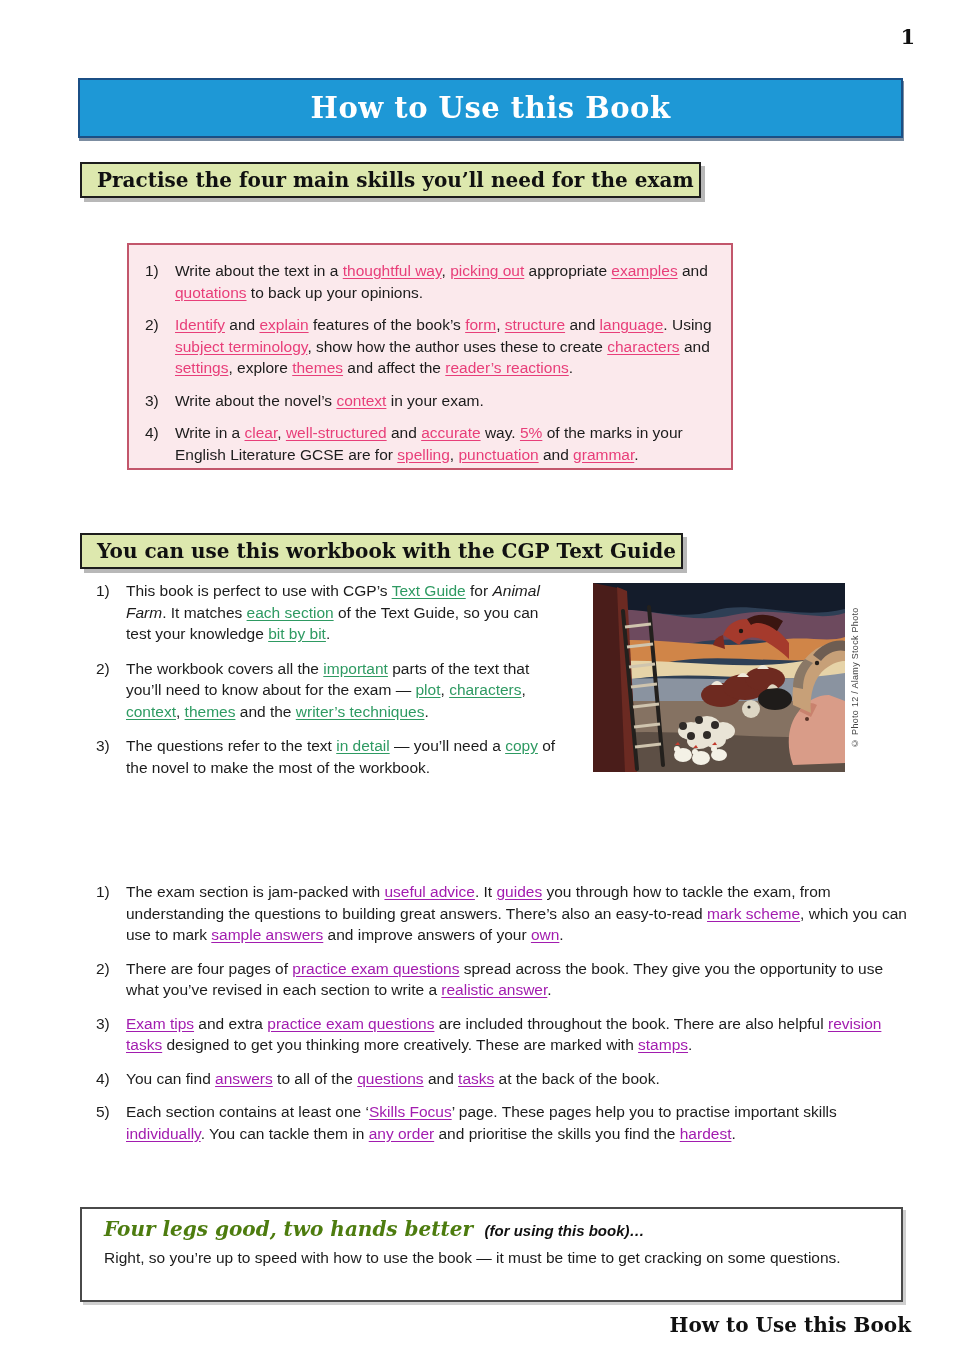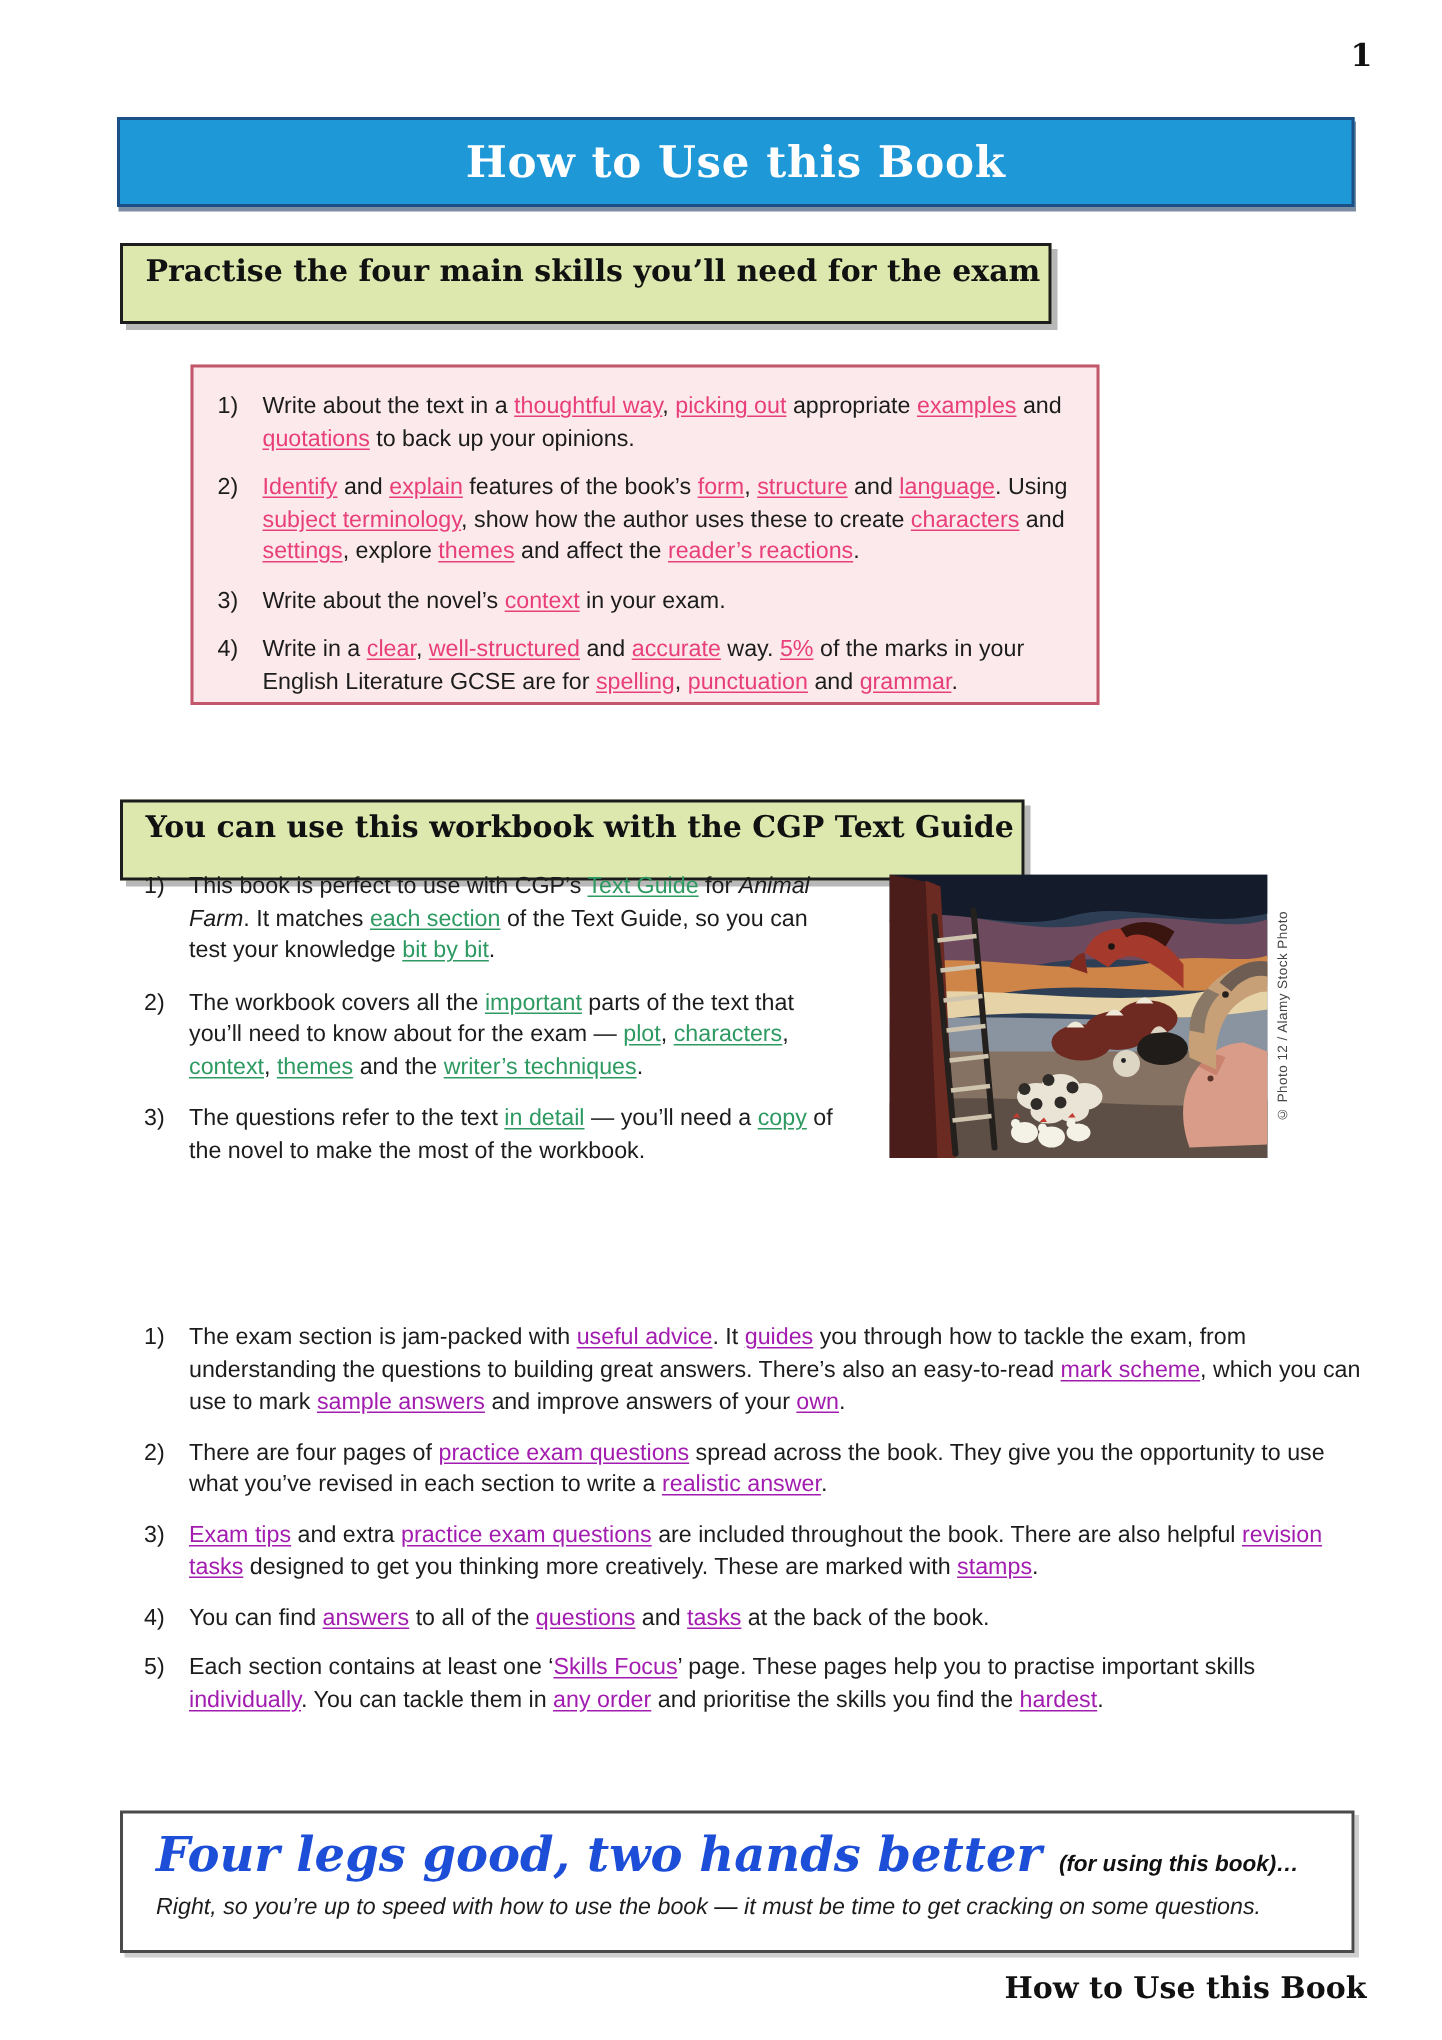--- a/index.html
+++ b/index.html
@@ -6,21 +6,21 @@
   .page{position:relative;width:961px;height:1360px;background:#ffffff;
         font-family:"Liberation Sans",sans-serif;color:#1c1c1c;overflow:hidden;}
   .pagenum{position:absolute;top:24px;right:46px;font-family:"DejaVu Serif",serif;
            font-weight:700;font-size:21px;color:#111;}
   .banner{position:absolute;left:78px;top:78px;width:821px;height:56px;background:#1e98d6;
           border:2px solid #1b4f85;box-shadow:1px 3px 0 rgba(16,48,84,.55);
           display:flex;align-items:center;justify-content:center;}
   .banner-title{font-family:"DejaVu Serif",serif;font-weight:700;font-size:29px;color:#ffffff;letter-spacing:.5px;}
   .sec-head{position:absolute;background:#dde8ae;border:2px solid #1d1d1d;
             box-shadow:4px 4px 0 rgba(125,125,125,.55);font-family:"DejaVu Serif",serif;
-            font-weight:700;font-size:20px;color:#111;padding:4px 0 22px 15px;box-sizing:border-box;}
+            font-weight:700;font-size:20px;color:#111;padding:4px 0 4px 15px;box-sizing:border-box;}
   .h1pos{left:80px;top:162px;width:621px;}
   .h2pos{left:80px;top:533px;width:603px;}
   .h3pos{left:80px;top:836px;width:583px;}
   .intro{position:absolute;left:96px;top:206px;width:790px;font-size:15.5px;line-height:21px;margin:0;}
   .skills-box{position:absolute;left:127px;top:243px;width:606px;height:227px;background:#fbe9ec;
               border:2px solid #c2566b;box-sizing:border-box;padding:15px 14px 0 16px;}
   .li{display:flex;margin-bottom:11px;}
   .num{flex:0 0 30px;font-size:15.5px;line-height:21.5px;}
   .txt{font-size:15.5px;line-height:21.5px;}
   .lnk{text-decoration:underline;text-underline-offset:2px;}
@@ -34,23 +34,23 @@
   .sec3-list{left:96px;top:881px;width:814px;}
   .sec3-list .li{margin-bottom:12px;}
   .figure{position:absolute;left:593px;top:583px;width:252px;height:189px;}
   .figure svg{display:block;width:252px;height:189px;}
   .credit{position:absolute;left:848px;top:583px;width:14px;height:189px;display:flex;
           align-items:center;justify-content:center;font-size:9px;color:#444;
           writing-mode:vertical-rl;transform:rotate(180deg);letter-spacing:.3px;}
   .outro{position:absolute;left:80px;top:1207px;width:823px;height:95px;border:2px solid #4a4a4a;
          box-shadow:3px 3px 0 rgba(160,160,160,.5);box-sizing:border-box;padding:8px 22px;background:#fff;}
   .outro-titleline{white-space:nowrap;}
-  .outro-title{font-family:"DejaVu Serif",serif;font-weight:700;font-style:italic;font-size:32px;color:#1d4ed8;}
+  .outro-title{font-family:"DejaVu Serif",serif;font-weight:700;font-style:italic;font-size:20px;color:#4d7c0f;}
   .outro-suffix{font-family:Liberation Sans, sans-serif;font-weight:700;font-style:italic;font-size:15px;color:#111;margin-left:7px;}
-  .outro-line{font-size:15.5px;line-height:21.5px;margin:0;font-style:italic;}
+  .outro-line{font-size:15.5px;line-height:21.5px;margin:0;}
   .outro-line.first{margin-top:6px;}
   .footer{position:absolute;top:1313px;right:50px;font-family:"DejaVu Serif",serif;
           font-weight:700;font-size:20px;color:#111;}
 </style>
 </head>
 <body>
 
 <div class="page">
 
   <div class="pagenum">1</div>

